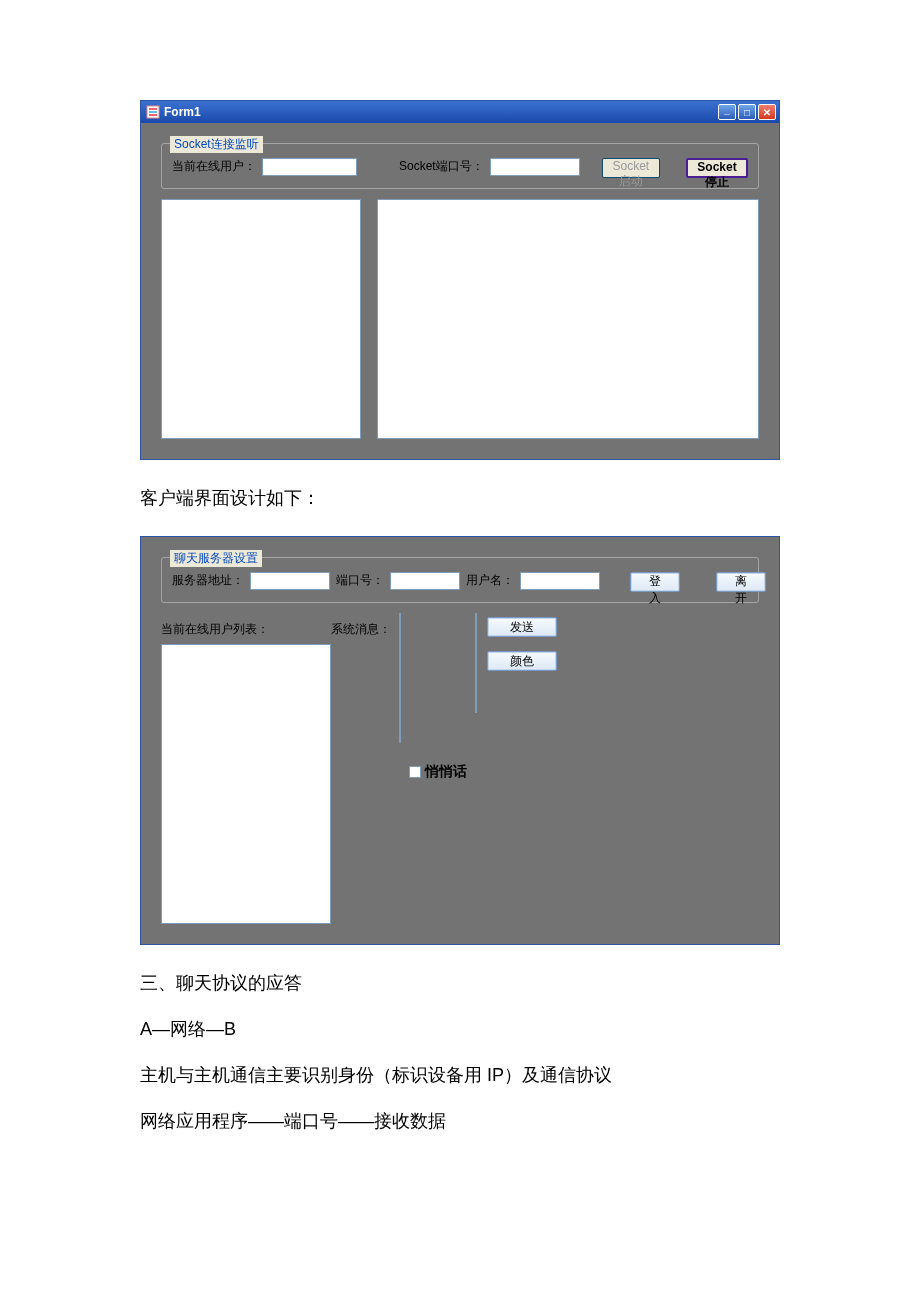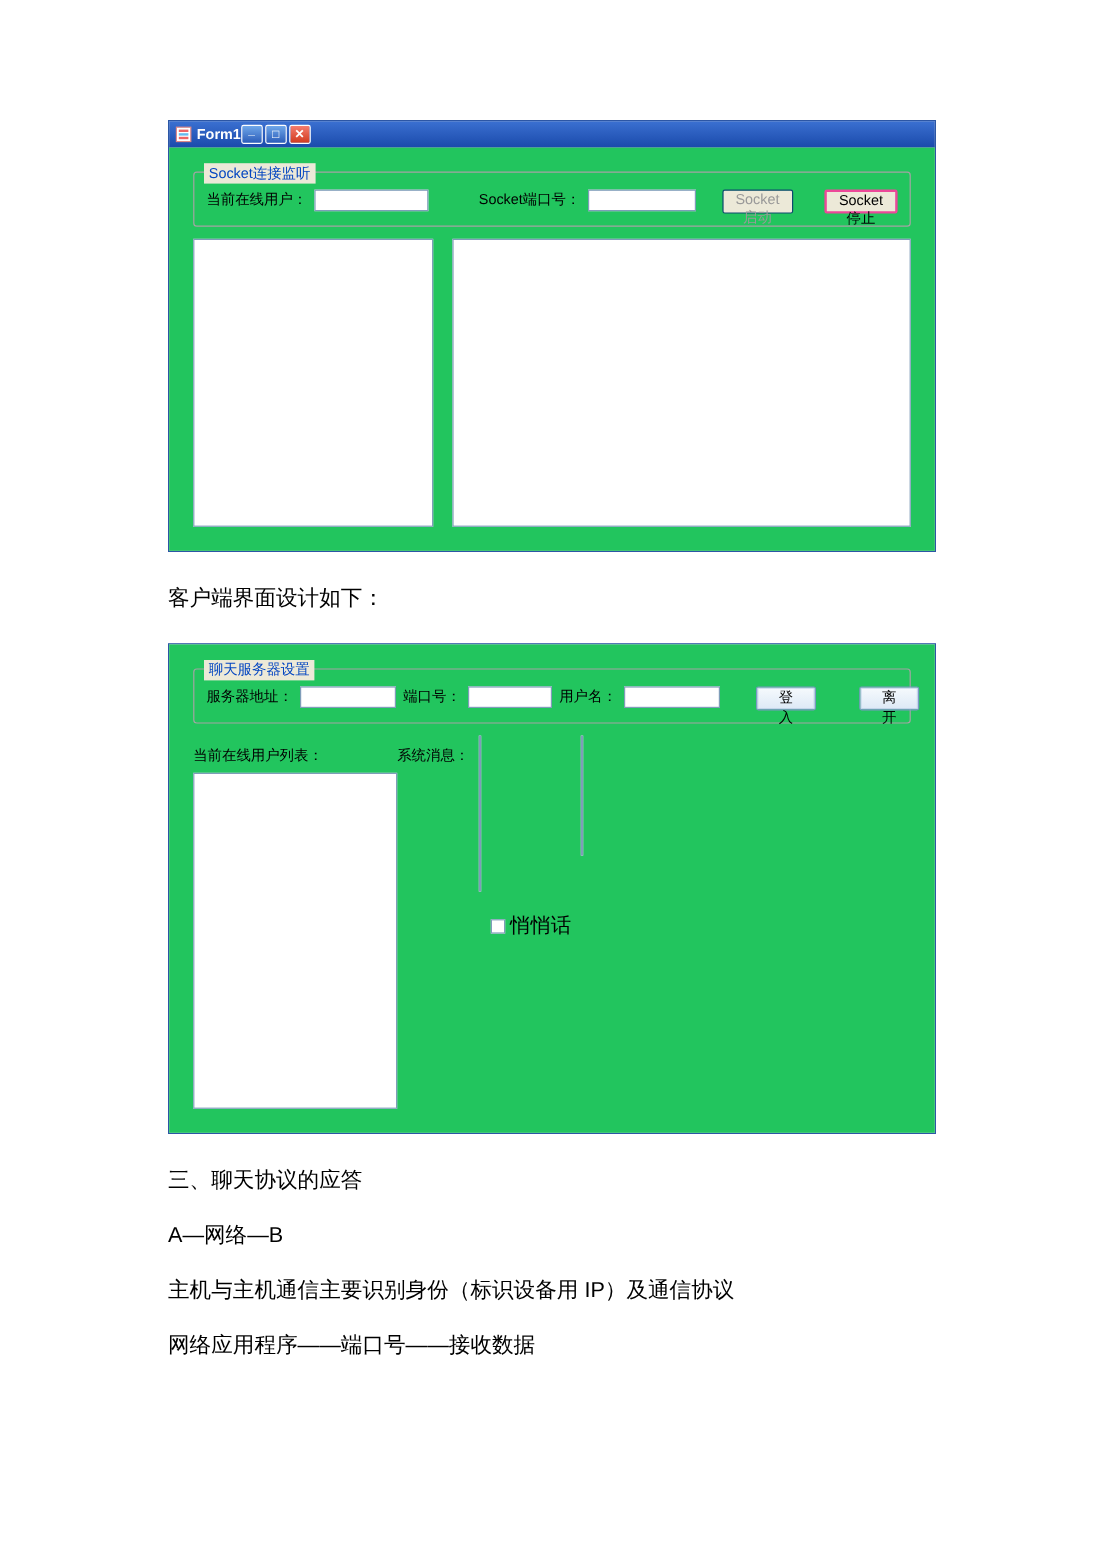--- a/index.html
+++ b/index.html
@@ -26,20 +26,21 @@
     border: 1px solid #2c56a5;
     background: #ece9d8;
     position: relative;
     z-index: 1;
   }
   .titlebar {
     background: linear-gradient(#3b70d1, #1a4aab);
     height: 22px;
     display: flex;
     align-items: center;
+    justify-content: space-between;
     padding: 0 3px 0 5px;
   }
   .titlebar-left {
     display: flex;
     align-items: center;
     gap: 4px;
   }
   .title-icon {
     width: 14px; height: 14px;
     display: inline-flex;
@@ -64,21 +65,21 @@
   .wc-min, .wc-max { background: linear-gradient(#6fa7e9, #2b5cb9); }
   .wc-close { background: linear-gradient(#f47c6e, #d13a1f); }
   .wc-min::before { content: "_"; position: relative; top: -3px; }
   .wc-max::before { content: "□"; }
   .wc-close::before { content: "✕"; }
 
   .window-body {
     padding: 20px;
     font-size: 12px;
     color: #000;
-    background: #22c55e;
+    background: #737373;
   }
 
   .groupbox {
     border: 1px solid #a4a4a4;
     padding: 14px 10px 10px 10px;
     position: relative;
     border-radius: 3px;
     margin-bottom: 10px;
   }
   .groupbox-title {
@@ -113,22 +114,22 @@
     height: 20px;
     font-size: 12px;
     padding: 0 8px;
     cursor: pointer;
     border-radius: 2px;
   }
   .btn.disabled {
     color: #999;
   }
   .btn.bold {
-    border: 2px solid #ec4899;
-    font-weight: normal;
+    border: 2px solid #4c1d95;
+    font-weight: bold;
   }
   .btn.wide {
     width: 70px;
     text-align: center;
     padding: 0;
   }
   .btn.raised {
     border: 1px solid #7a98c4;
     background: linear-gradient(#f6fafd, #dde9f6);
     box-shadow: 0 0 0 1px #c4d5ea inset;
@@ -154,21 +155,21 @@
 
   
   .client-main { display: flex; }
   .client-left { flex: 0 0 170px; }
   .client-right { flex: 1; display: flex; flex-direction: row; gap: 8px; }
   .client-left .pane { height: 280px; }
   .sysmsg { height: 130px; border: 1px solid #7f9db9; background: #fff; }
   .composer-row { display: flex; gap: 10px; }
   .composer { flex: 1; height: 100px; border: 1px solid #7f9db9; background: #fff; }
   .composer-btns { display: flex; flex-direction: column; gap: 14px; padding-top: 4px; }
-  .chk-row { display: flex; align-items: center; gap: 4px; font-size: 17px; margin-top: 6px; }
+  .chk-row { display: flex; align-items: center; gap: 4px; font-size: 14px; margin-top: 6px; font-weight: bold; }
   .chk {
     width: 12px; height: 12px;
     border: 1px solid #7f9db9; background: #fff;
   }
   .small-lbl { font-size: 12px; }
 
   .body-text {
     font-size: 18px;
     line-height: 2;
     margin: 20px 0;
@@ -247,20 +248,24 @@
       </div>
       <div class="client-right">
         <div class="small-lbl" style="margin:8px 0 6px 0">系统消息：</div>
         <div class="sysmsg"></div>
         <div class="chk-row">
           <span class="chk"></span>
           <span>悄悄话</span>
         </div>
         <div class="composer-row">
           <div class="composer"></div>
+          <div class="composer-btns">
+            <button class="btn raised wide">发送</button>
+            <button class="btn raised wide">颜色</button>
+          </div>
         </div>
       </div>
     </div>
   </div>
 </div>
 
 <p class="body-text">三、聊天协议的应答</p>
 <p class="body-text" style="margin-top:-10px">A—网络—B</p>
 <p class="body-text" style="margin-top:-10px">主机与主机通信主要识别身份（标识设备用 IP）及通信协议</p>
 <p class="body-text" style="margin-top:-10px">网络应用程序——端口号——接收数据</p>

